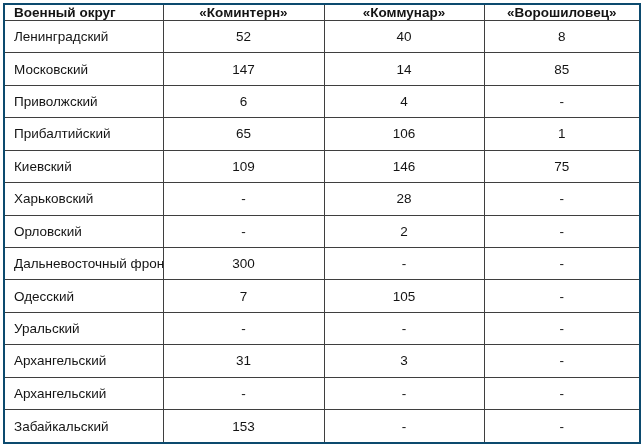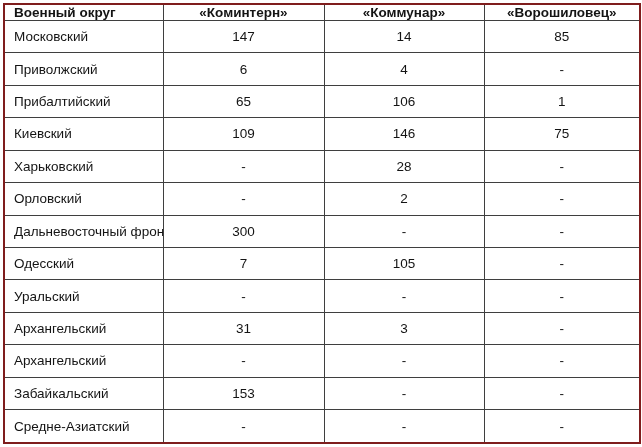--- a/index.html
+++ b/index.html
@@ -13,21 +13,21 @@
     box-sizing: border-box;
     background: #ffffff;
     font-family: "Liberation Sans", sans-serif;
     padding: 3px 2px 2px 3px;
   }
   table.grid {
     width: 636px;
     height: 441px;
     border-collapse: collapse;
     table-layout: fixed;
-    border: 2px solid #7f1d1d;
+    border: 2px solid #0c4a6e;
   }
   table.grid col.c0 { width: 159px; }
   table.grid col.c1 { width: 161px; }
   table.grid col.c2 { width: 160px; }
   table.grid col.c3 { width: 156px; }
   table.grid th, table.grid td {
     border: 1px solid #3f3f3f;
     color: #141414;
     padding: 0 6px;
     vertical-align: middle;
@@ -62,20 +62,26 @@
     </colgroup>
     <thead>
       <tr>
           <th>Военный округ</th>
           <th>«Коминтерн»</th>
           <th>«Коммунар»</th>
           <th>«Ворошиловец»</th>
         </tr>
     </thead>
     <tbody>
+        <tr>
+          <td>Ленинградский</td>
+          <td>52</td>
+          <td>40</td>
+          <td>8</td>
+        </tr>
         <tr>
           <td>Московский</td>
           <td>147</td>
           <td>14</td>
           <td>85</td>
         </tr>
         <tr>
           <td>Приволжский</td>
           <td>6</td>
           <td>4</td>
@@ -134,21 +140,15 @@
           <td>-</td>
           <td>-</td>
           <td>-</td>
         </tr>
         <tr>
           <td>Забайкальский</td>
           <td>153</td>
           <td>-</td>
           <td>-</td>
         </tr>
-        <tr>
-          <td>Средне-Азиатский</td>
-          <td>-</td>
-          <td>-</td>
-          <td>-</td>
-        </tr>
       </tbody>
   </table>
 </div>
 
 </body></html>

